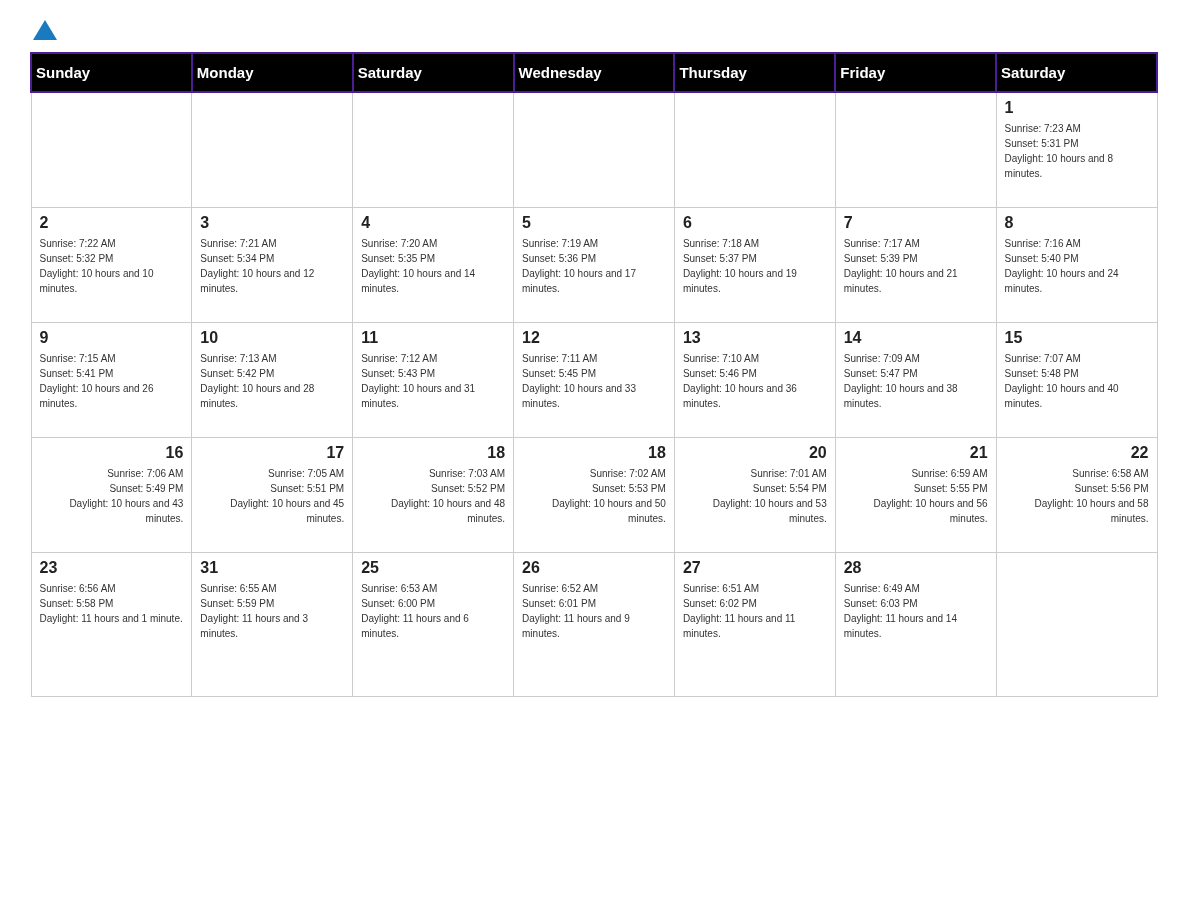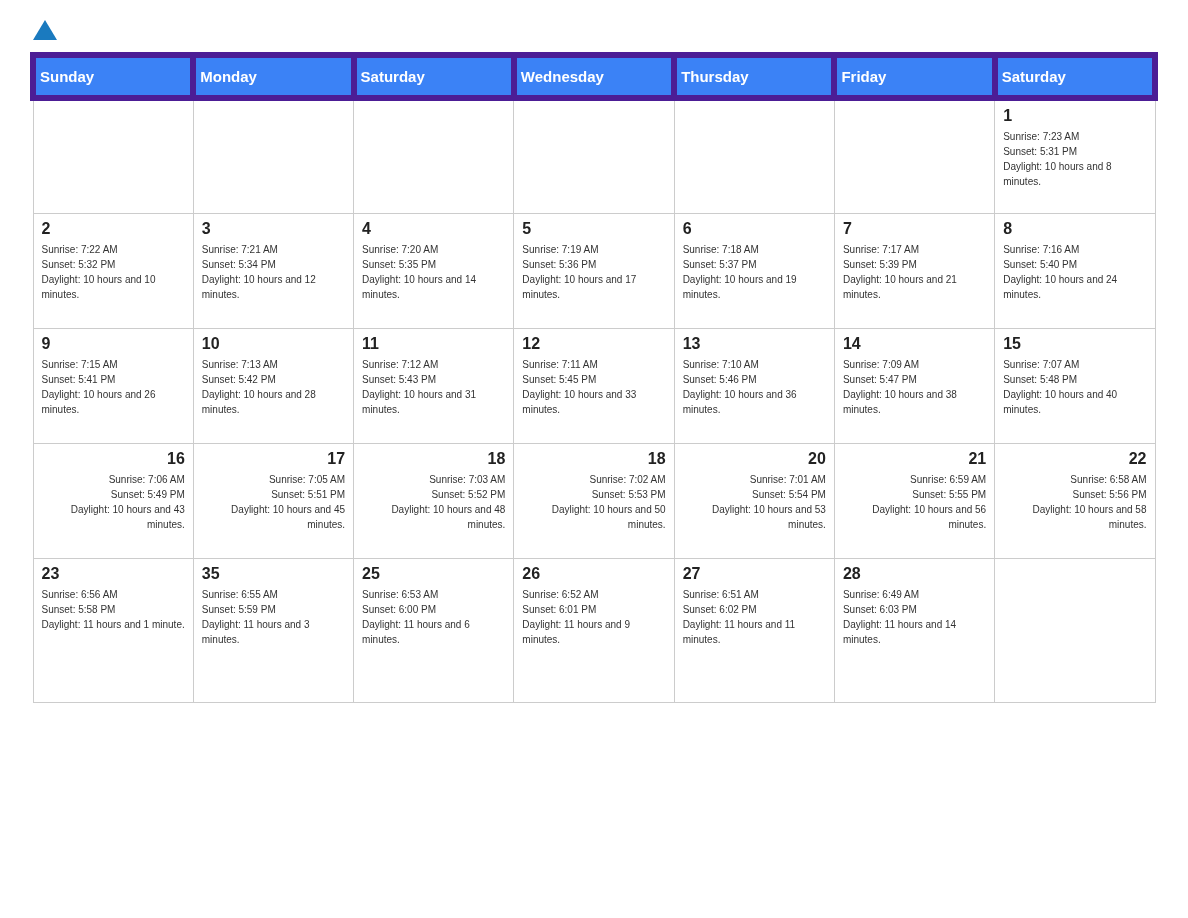--- a/index.html
+++ b/index.html
@@ -47,27 +47,27 @@
       font-size: 22px;
       color: #444;
       margin-top: 4px;
     }
     .calendar {
       width: 100%;
       border-collapse: collapse;
       margin-top: 10px;
     }
     .calendar th {
-      background-color: #3b82f6;
+      background-color: #000000;
       color: #fff;
       font-size: 15px;
       font-weight: bold;
       padding: 10px 4px;
       text-align: left;
-      border: 6px solid #4c1d95;
+      border: 2px solid #4c1d95;
     }
     .calendar td {
       vertical-align: top;
       border: 1px solid #ccc;
       padding: 6px 8px;
       width: 14.28%;
       min-height: 100px;
     }
     .day-number {
       font-size: 16px;
@@ -217,21 +217,21 @@
           <span class="day-number">22</span>
           <div class="day-info">Sunrise: 6:58 AM<br>Sunset: 5:56 PM<br>Daylight: 10 hours and 58 minutes.</div>
         </td>
       </tr>
       <tr style="height: 144px;">
         <td>
           <span class="day-number">23</span>
           <div class="day-info">Sunrise: 6:56 AM<br>Sunset: 5:58 PM<br>Daylight: 11 hours and 1 minute.</div>
         </td>
         <td>
-          <span class="day-number">35</span>
+          <span class="day-number">31</span>
           <div class="day-info">Sunrise: 6:55 AM<br>Sunset: 5:59 PM<br>Daylight: 11 hours and 3 minutes.</div>
         </td>
         <td>
           <span class="day-number">25</span>
           <div class="day-info">Sunrise: 6:53 AM<br>Sunset: 6:00 PM<br>Daylight: 11 hours and 6 minutes.</div>
         </td>
         <td>
           <span class="day-number">26</span>
           <div class="day-info">Sunrise: 6:52 AM<br>Sunset: 6:01 PM<br>Daylight: 11 hours and 9 minutes.</div>
         </td>

